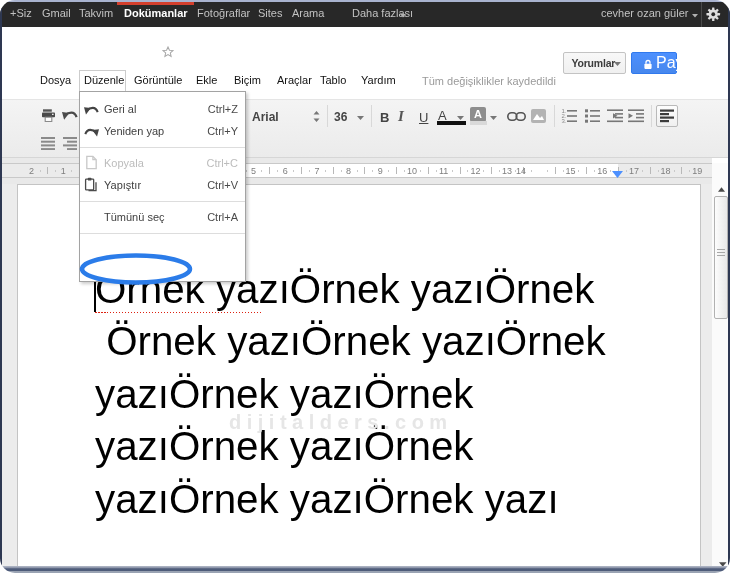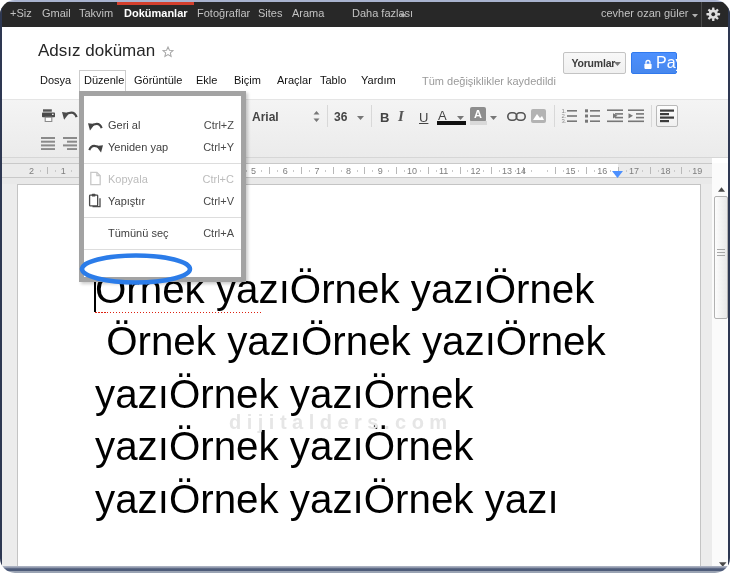--- a/index.html
+++ b/index.html
@@ -62,21 +62,21 @@
 
 #sbar { left:712px; top:163px; width:16px; height:403px; background:#fbfbfb; }
 #sbar svg { }
 #sthumb { left:2px; top:33px; width:13.5px; height:123px; background:linear-gradient(90deg,#fdfdfd,#e8e8e8);
   border:1px solid #b2b2b2; border-radius:2px; }
 
 
 #ddbtn { left:79px; top:70px; width:47px; height:21px; background:#fff;
   border:1px solid #ccc; border-bottom:none; z-index:30; }
 #dd { left:79px; top:91px; width:167px; height:191px; background:#fff;
-  border:5px solid #a3a3a3; box-shadow:2px 2px 3px rgba(0,0,0,.2); z-index:29; padding-top:18px; }
+  border:1px solid #a3a3a3; box-shadow:2px 2px 3px rgba(0,0,0,.2); z-index:29; padding-top:6px; }
 .mi { position:relative; height:22px; font-size:11px; color:#404040; }
 .mi .lb { position:absolute; left:24px; top:4.5px; }
 .mi .sc { position:absolute; right:7px; top:4.5px; color:#4a4a4a; }
 .mi.dis, .mi.dis .sc { color:#bcbcbc; }
 .msep { height:1px; background:#ddd; margin:4.5px 0; }
 .mico { position:absolute; left:4px; top:3px; width:15px; height:15px; }
 </style>
 </head>
 <body>
 <div id="win">
@@ -114,21 +114,20 @@
             <rect x="15.4" y="8.4" width="4" height="3.2" rx="0.6"></rect>
           </g>
         </g>
       </g>
       <circle cx="10" cy="10" r="2.6" fill="#282828"></circle>
     </svg>
   </div>
   <div class="abs" id="ledge"></div>
   <div class="abs" id="redge"></div>
 
-  <div class="abs" id="title">Adsız doküman</div>
   <svg class="abs" id="star" viewBox="0 0 24 24">
       <path fill="none" stroke="#a8a8a8" stroke-width="1.8" d="M12 3.5 L14.5 9 L20.5 9.6 L16 13.6 L17.3 19.5 L12 16.4 L6.7 19.5 L8 13.6 L3.5 9.6 L9.5 9 Z"></path>
     </svg>
 
   <span class="hmenu" style="left:40px">Dosya</span>
   <span class="hmenu" style="left:134px">Görüntüle</span>
   <span class="hmenu" style="left:196px">Ekle</span>
   <span class="hmenu" style="left:234px">Biçim</span>
   <span class="hmenu" style="left:277px">Araçlar</span>
   <span class="hmenu" style="left:320px">Tablo</span>

